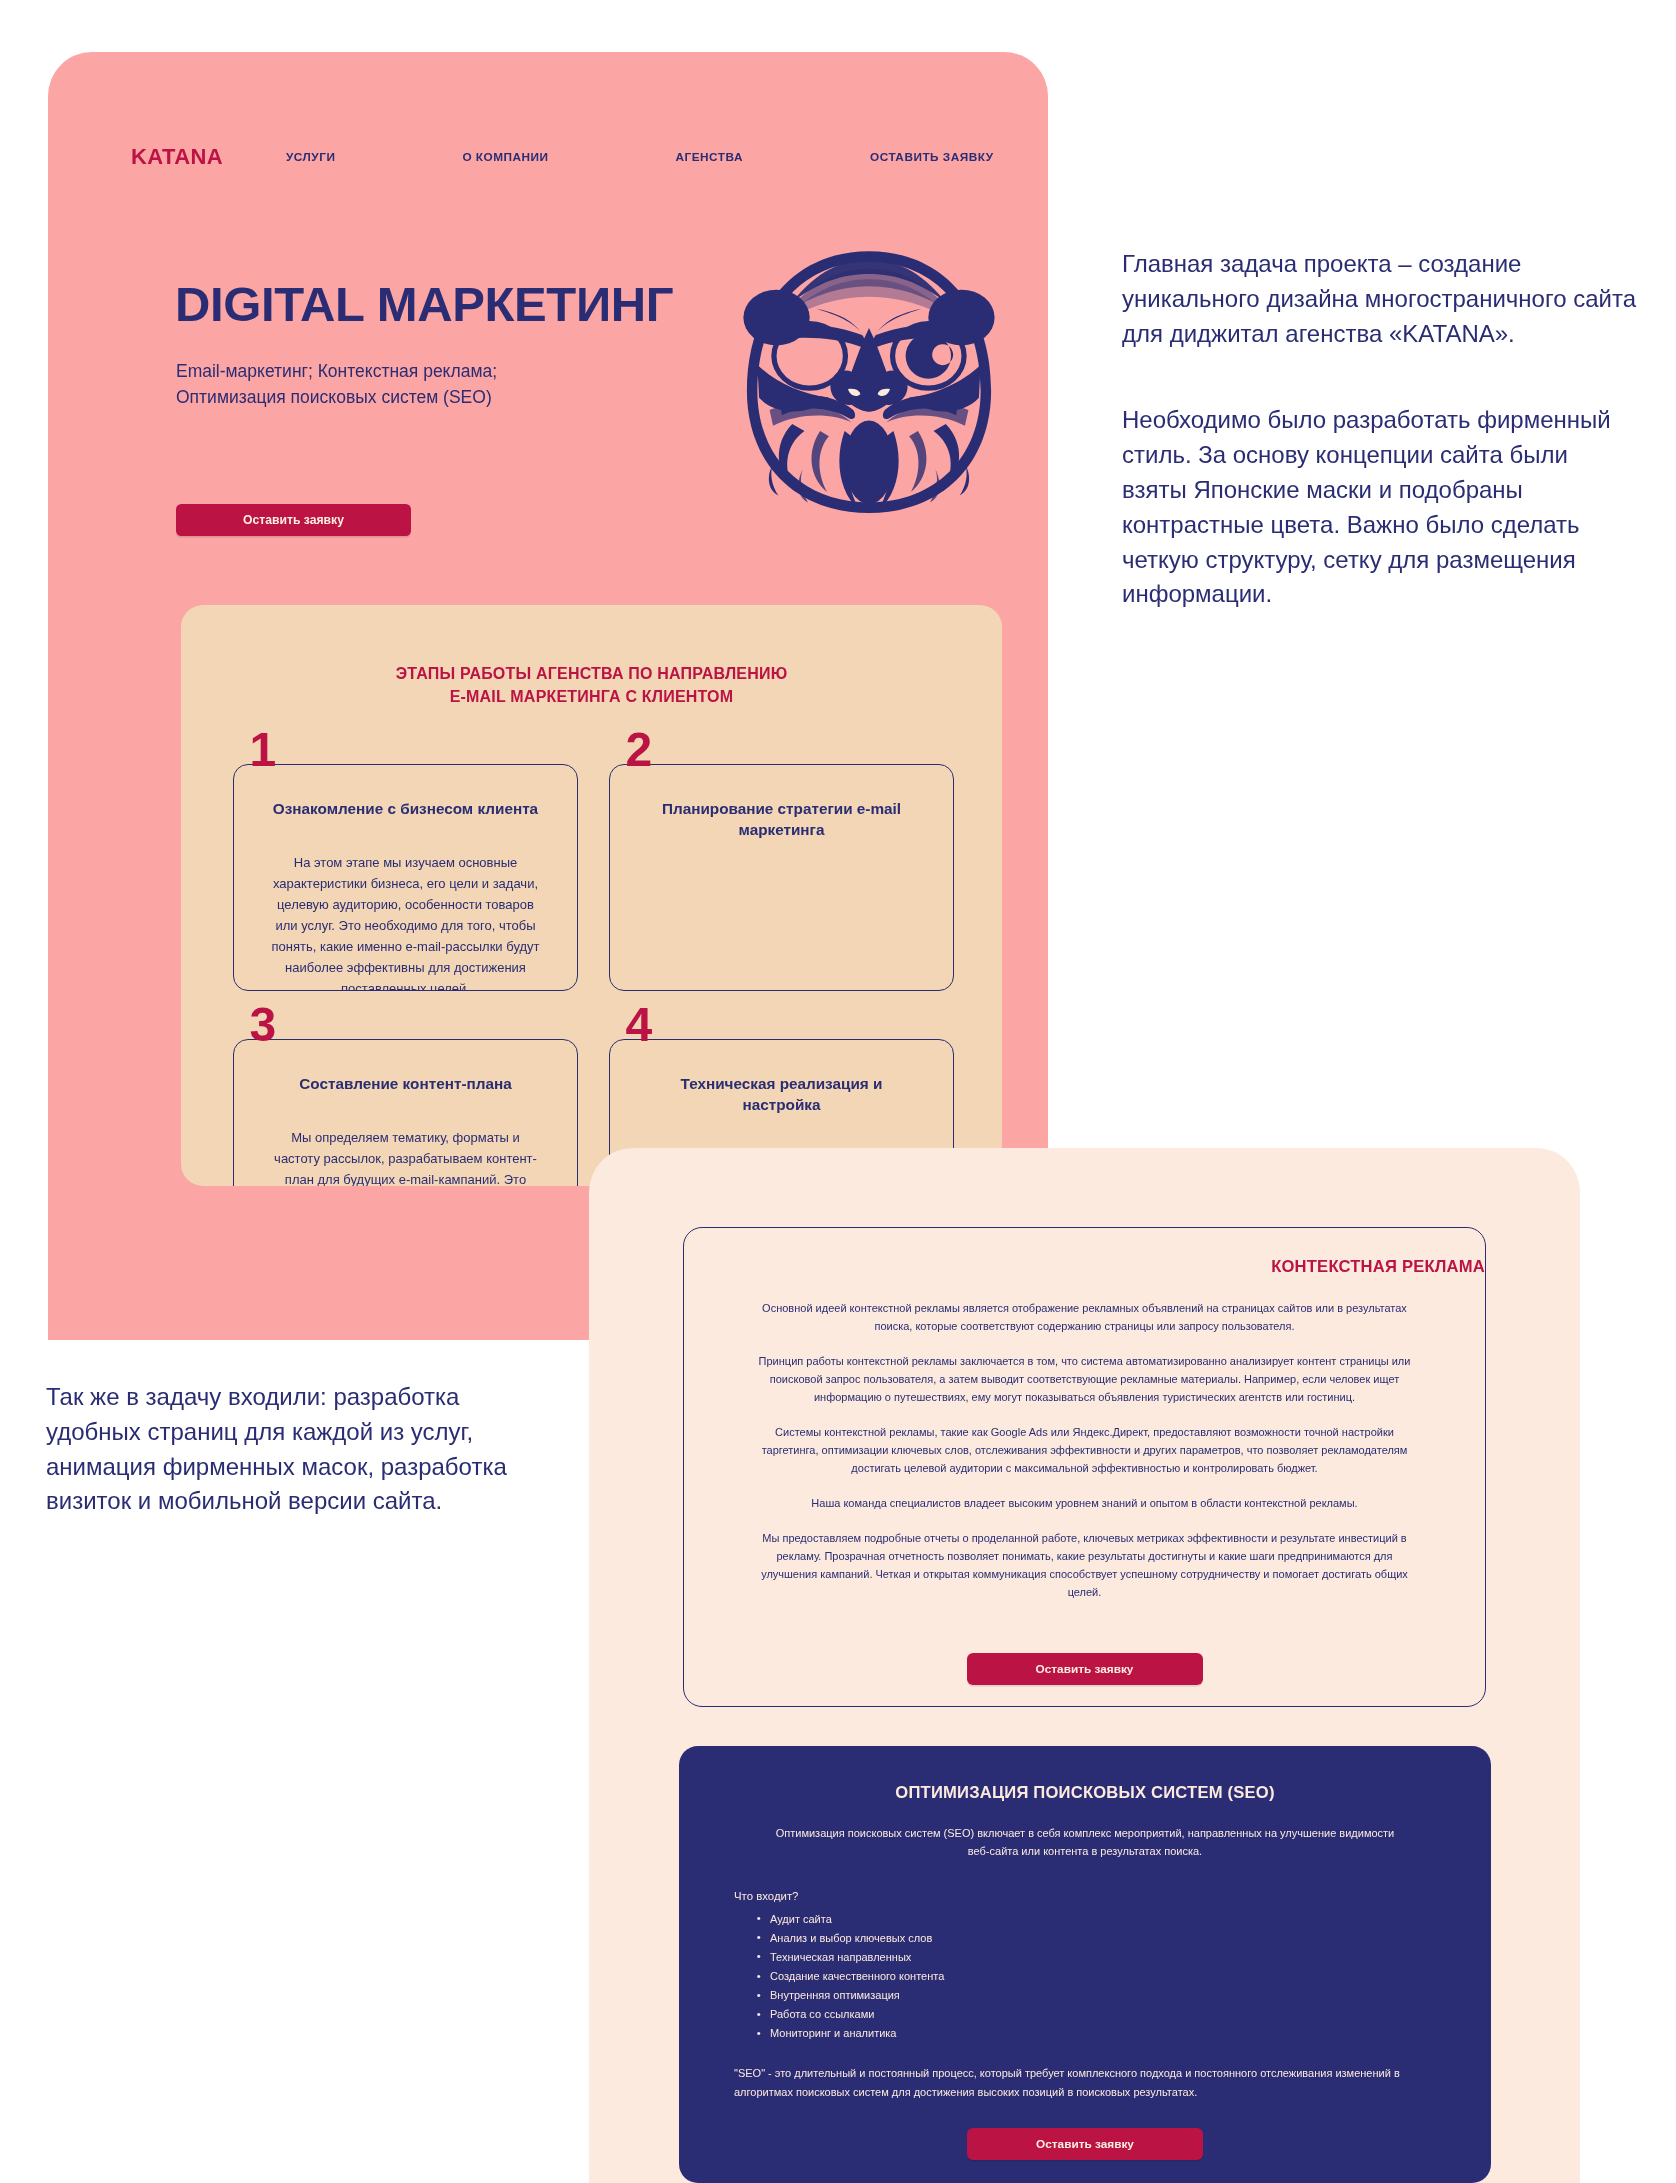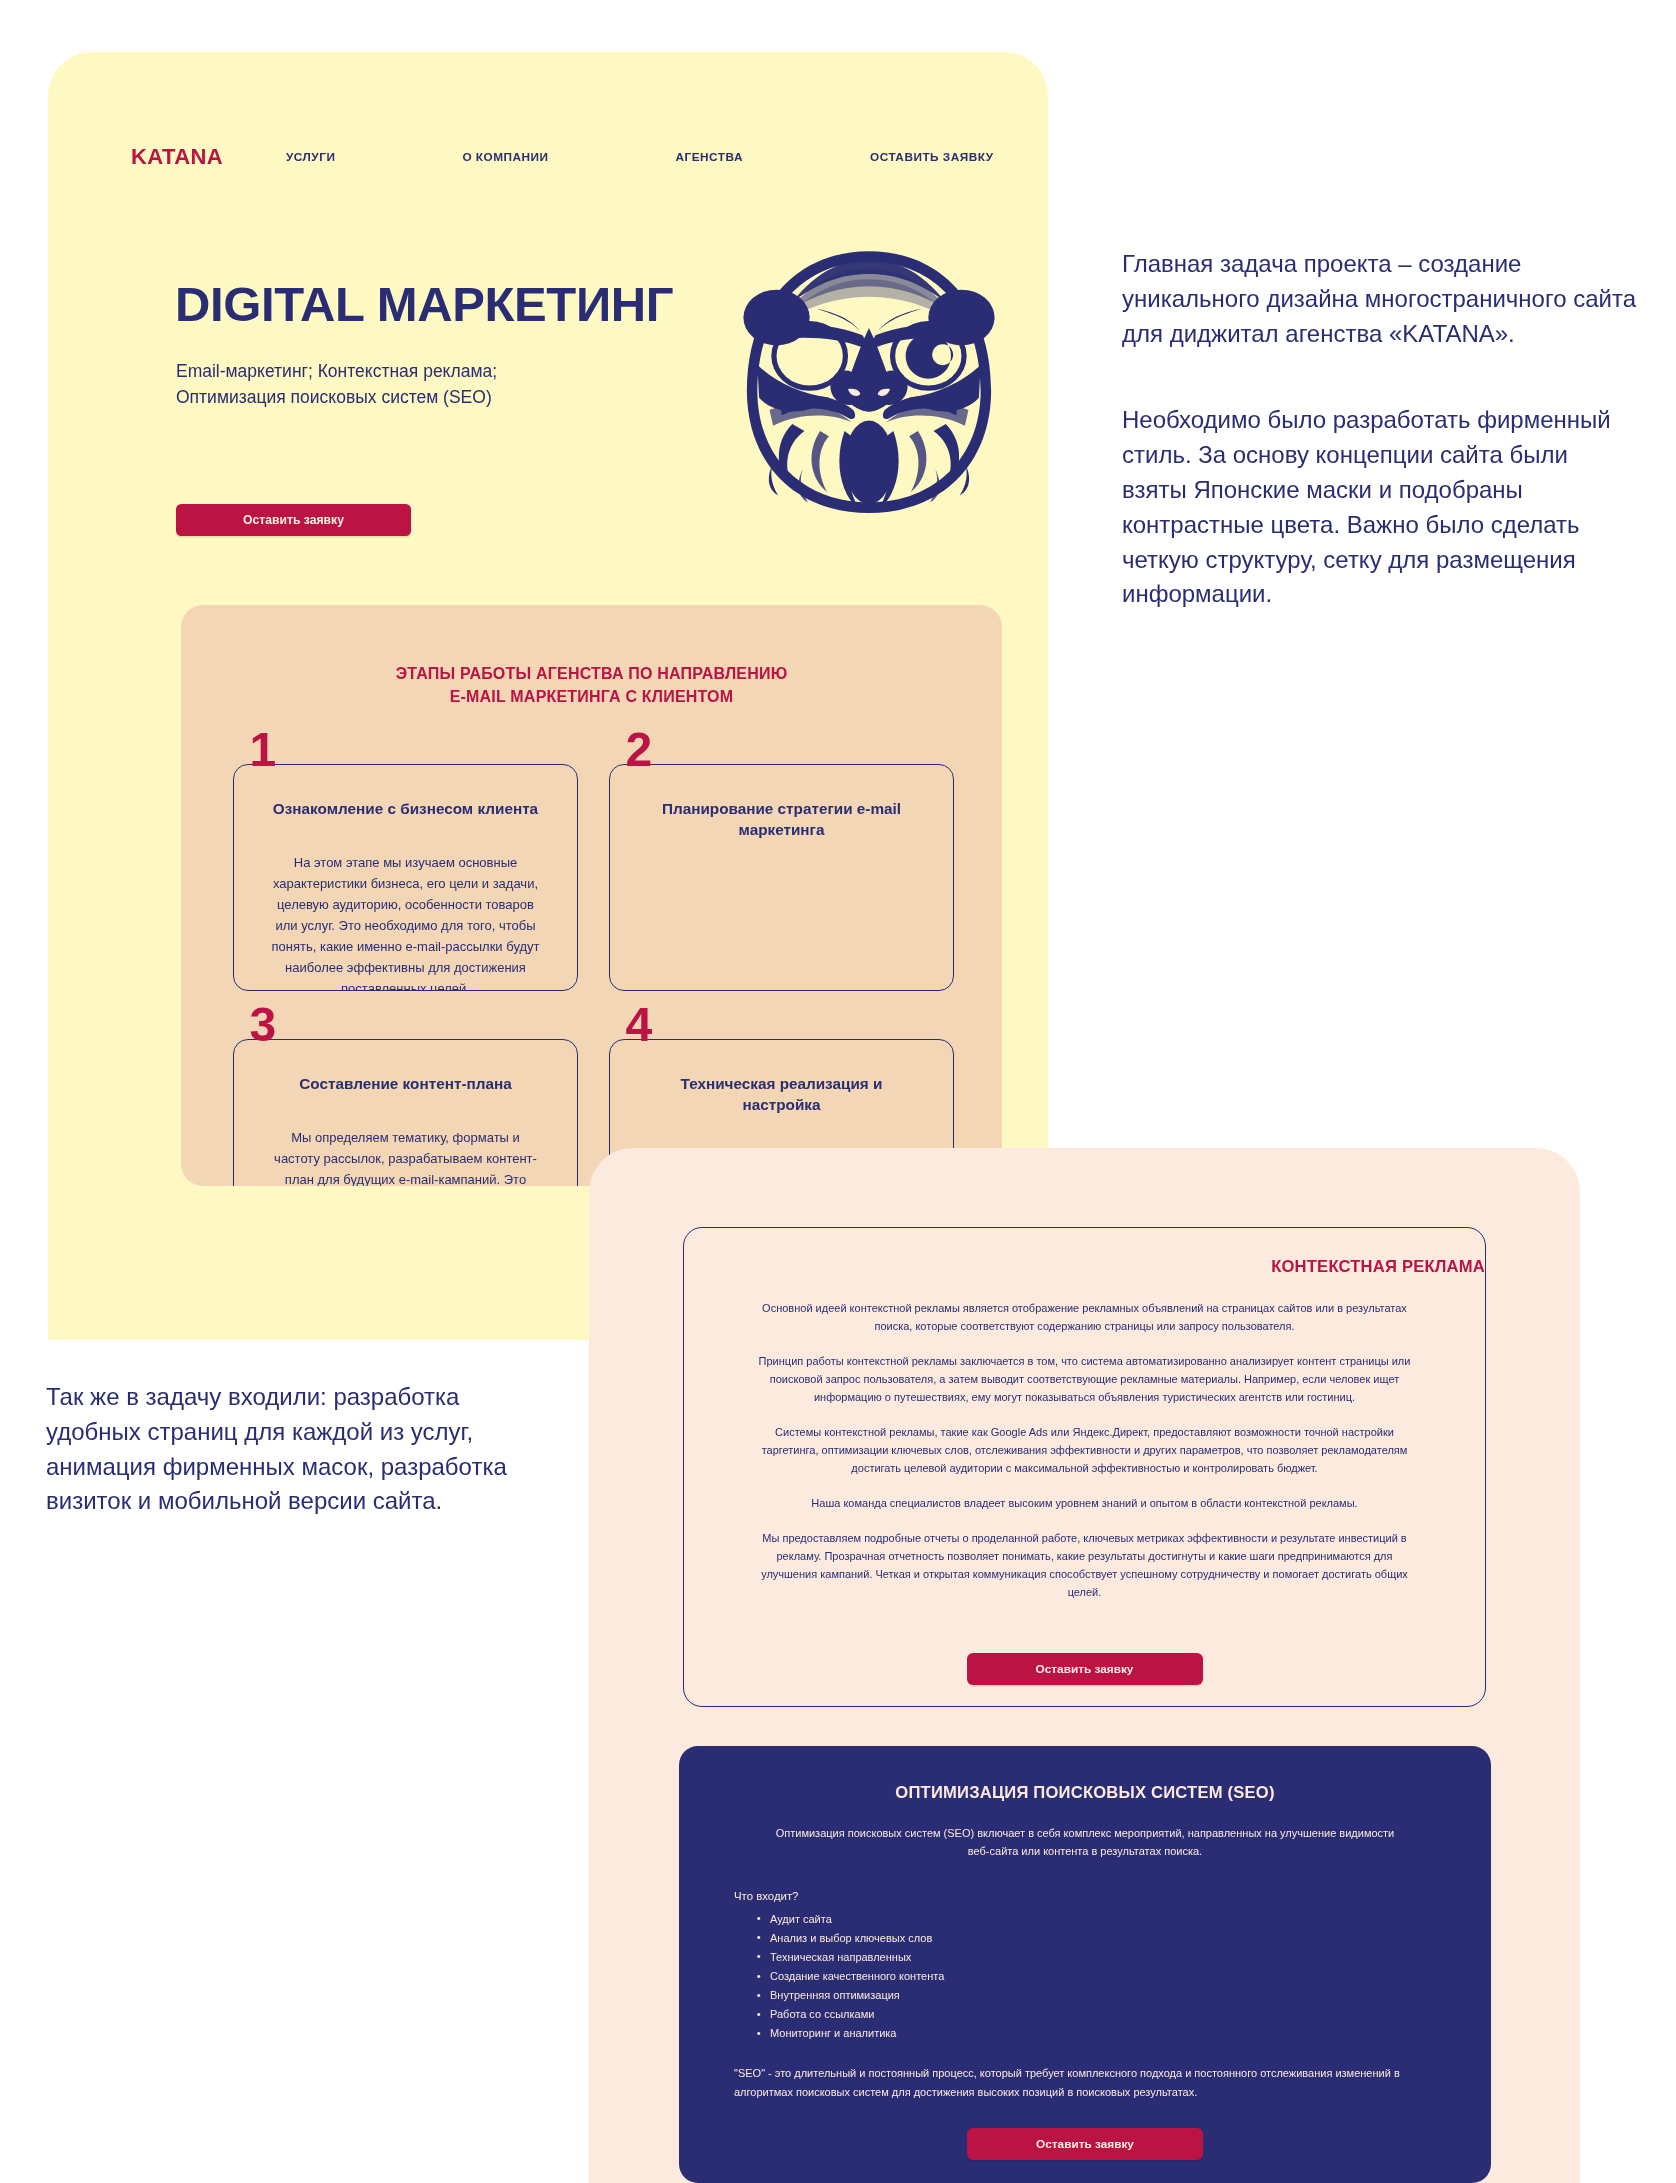--- a/index.html
+++ b/index.html
@@ -10,21 +10,21 @@
     font-family: "Liberation Sans", sans-serif;
     overflow: hidden;
   }
   .page { position: relative; width: 1677px; height: 2275px; background: #fff; }
 
   
   .panel-one {
     position: absolute;
     left: 48px; top: 52px;
     width: 1000px; height: 1288px;
-    background: #fef9c3;
+    background: #fca5a5;
     border-radius: 44px 44px 0 0;
     overflow: hidden;
   }
 
   .navbar {
     position: absolute; left: 0; top: 87px;
     width: 100%; height: 35px;
     display: flex; align-items: center;
   }
   .brand {

